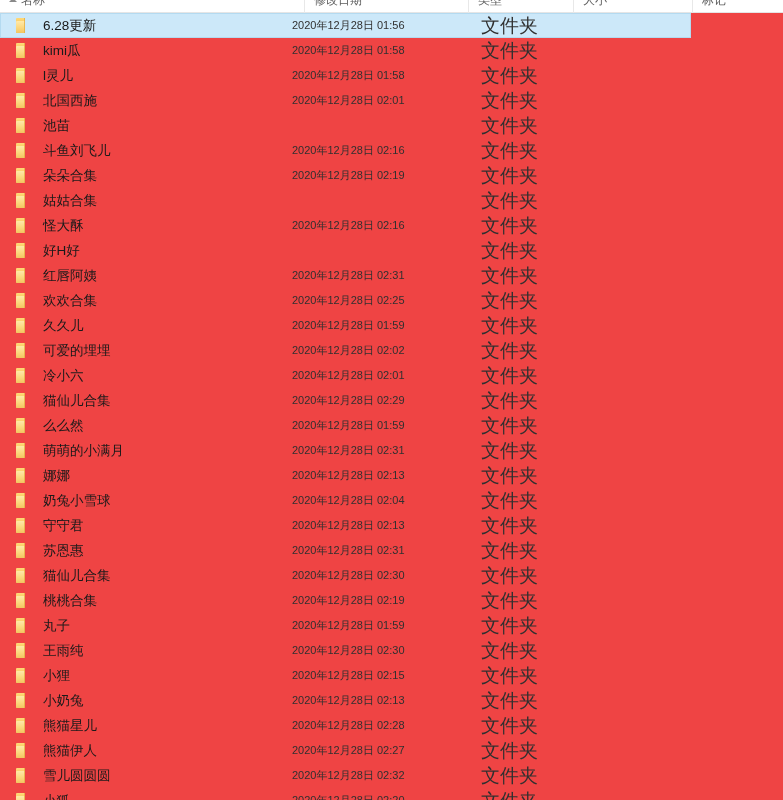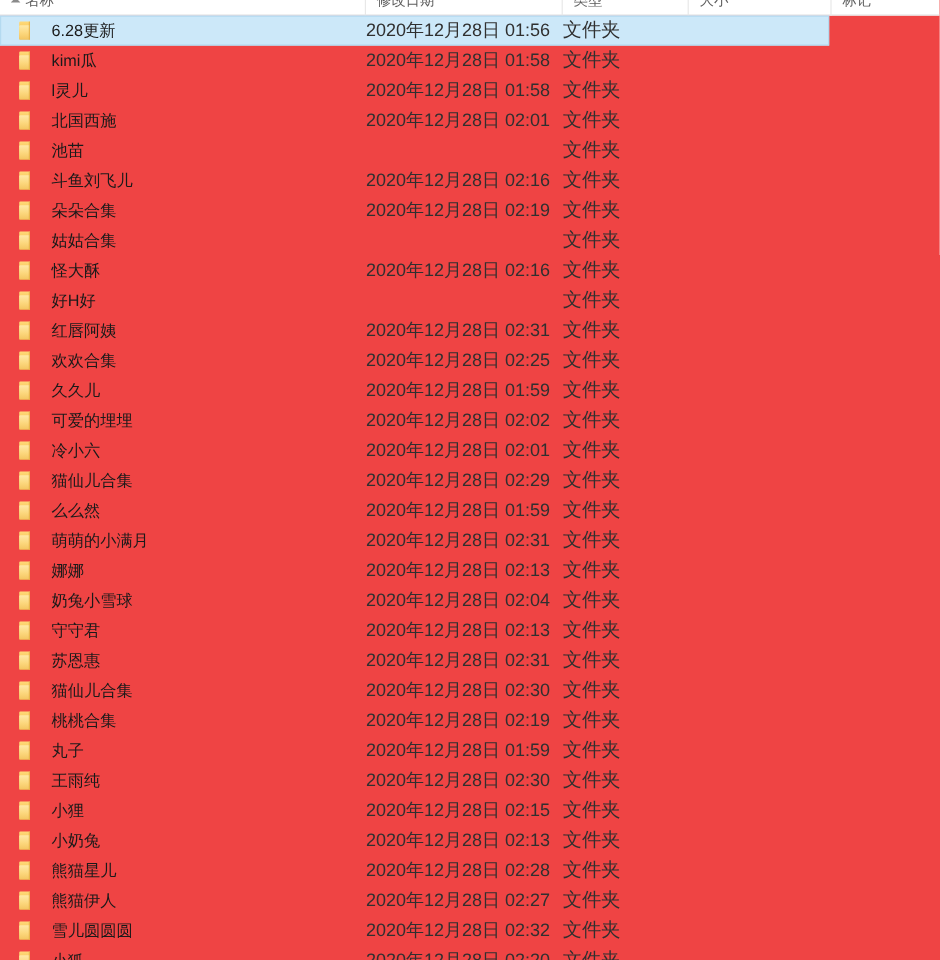--- a/index.html
+++ b/index.html
@@ -102,30 +102,30 @@
     box-sizing: border-box;
   }
 
   .c-name {
     left: 0;
     width: 305px;
     padding-left: 43px;
     color: #1a1a1a;
   }
   .c-date {
-    left: 305px;
+    left: 292px;
     width: 164px;
     color: #303030;
-    font-size: 15px;
+    font-size: 11px;
   }
   .c-type {
-    left: 469px;
+    left: 481px;
     width: 105px;
     color: #303030;
-    font-size: 16px;
+    font-size: 19px;
   }
   .c-size  { left: 574px; width: 119px; }
 
   
   .folder-icon {
     position: absolute;
     left: 16px;
     top: 5px;
     width: 9px;
     height: 15px;

